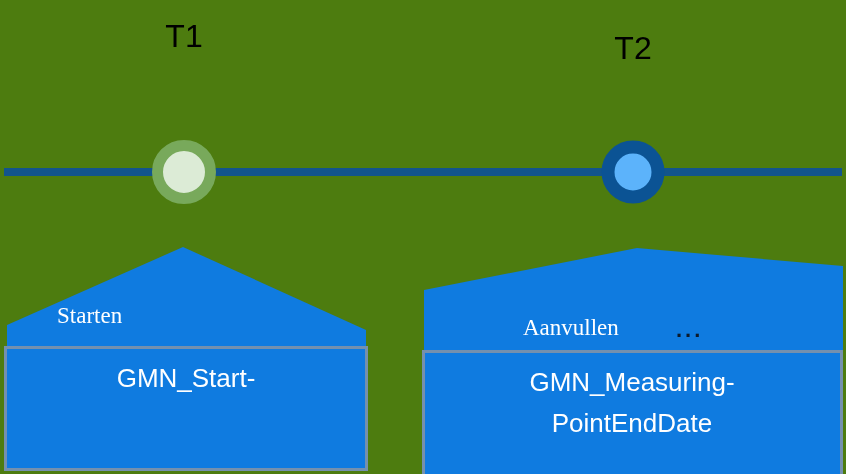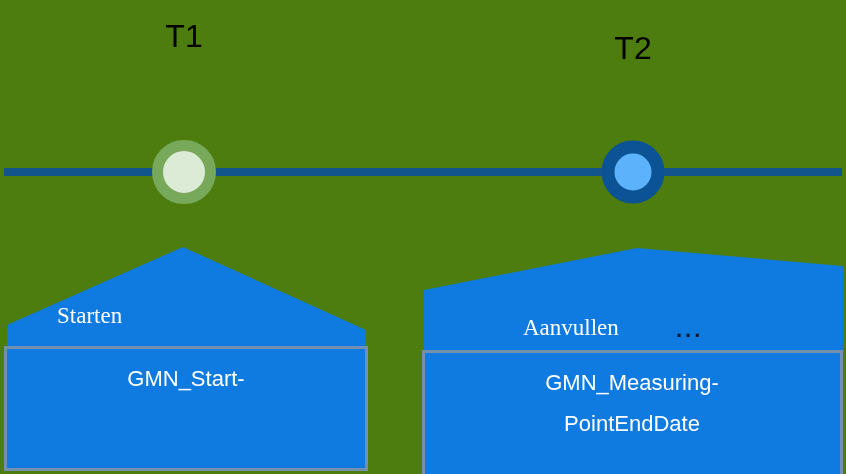--- a/index.html
+++ b/index.html
@@ -43,21 +43,21 @@
     line-height: 34px;
     color: #ffffff;
     font-family: Liberation Serif, serif;
     text-align: left;
     white-space: nowrap;
     -webkit-user-select: none;
     user-select: none;
   }
   .box-label {
     position: absolute;
-    font-size: 22px;
+    font-size: 26px;
     line-height: 41px;
     color: #ffffff;
     font-family: "Liberation Sans", sans-serif;
     text-align: center;
     -webkit-user-select: none;
     user-select: none;
   }
   .ellipsis-mark {
     position: absolute;
     font-size: 22px;

